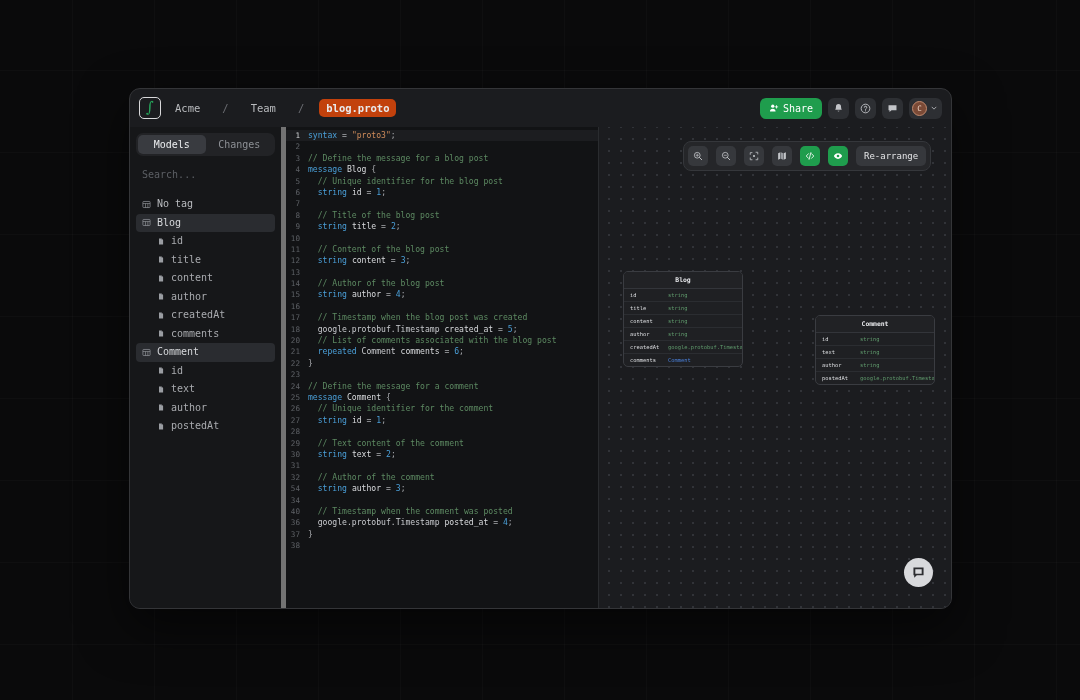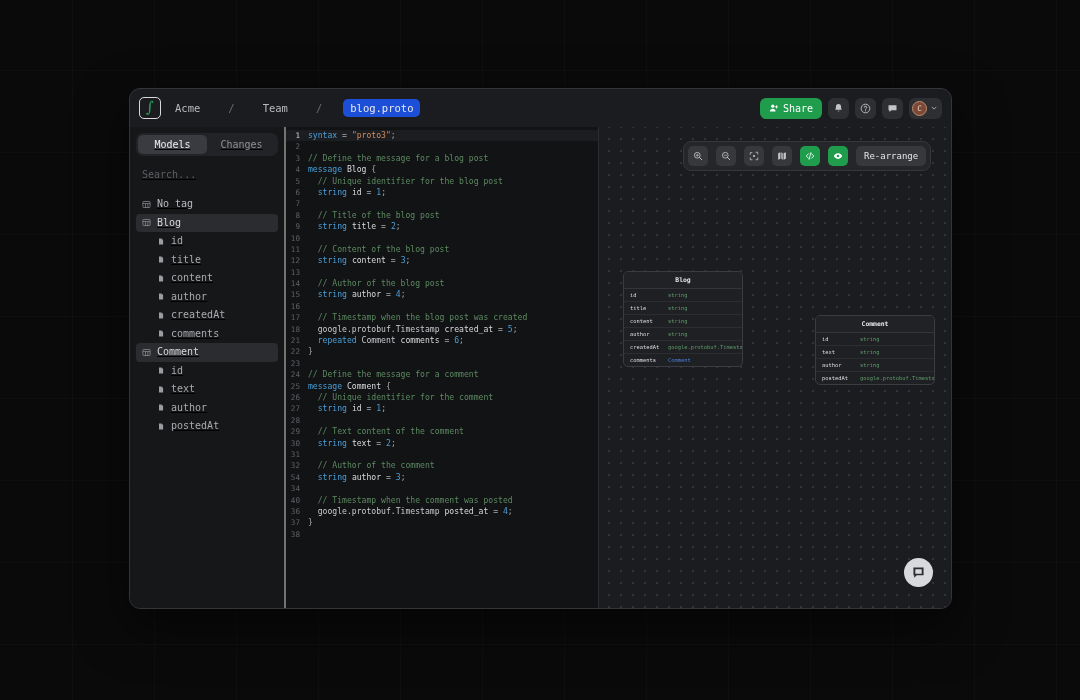--- a/index.html
+++ b/index.html
@@ -62,31 +62,32 @@
     flex: none;
   }
   .logo-glyph {
     color: #26a65b;
     font-size: 15px;
     font-family: "DejaVu Serif", serif;
     line-height: 1;
     margin-top: -1px;
   }
 
-  .crumbs { display: flex; align-items: center; gap: 20px; }
+  .crumbs { display: flex; align-items: center; gap: 14px; }
   .crumb {
     padding: 3px 7px;
     border-radius: 5px;
     font-size: 10.5px;
     color: #b9bbbe;
     white-space: nowrap;
   }
   .crumb.active {
-    background: #1d4ed8;
+    background: #c2410c;
     color: #e9eaec;
+    font-weight: bold;
   }
   .crumb-sep { color: #6b6d72; font-size: 10.5px; padding: 0 1px; }
 
   .topbar-right {
     margin-left: auto;
     display: flex; align-items: center; gap: 6px;
   }
 
   #share-button {
     background: #1f9d4d;
@@ -130,25 +131,24 @@
   }
 
   
   #app-body { flex: 1; display: flex; min-height: 0; }
 
   
   #sidebar {
     width: 156px;
     flex: none;
     background: #161719;
-    border-right: 2px solid #737373;
+    border-right: 5px solid #737373;
     display: flex;
     flex-direction: column;
     padding: 6px 6px 0 6px;
-    text-decoration: underline;
   }
 
   #tabs {
     display: flex;
     background: #222326;
     border-radius: 7px;
     padding: 2px;
     margin-bottom: 10px;
   }
   .tab {
@@ -491,20 +491,21 @@
         <div class="code-line"><span class="ln">9</span><span class="code-src"><span class="t-punc">  </span><span class="t-kw">string</span><span class="t-punc"> </span><span class="t-name">title</span><span class="t-punc"> = </span><span class="t-num">2</span><span class="t-punc">;</span></span></div>
         <div class="code-line"><span class="ln">10</span><span class="code-src"></span></div>
         <div class="code-line"><span class="ln">11</span><span class="code-src"><span class="t-cmt">  // Content of the blog post</span></span></div>
         <div class="code-line"><span class="ln">12</span><span class="code-src"><span class="t-punc">  </span><span class="t-kw">string</span><span class="t-punc"> </span><span class="t-name">content</span><span class="t-punc"> = </span><span class="t-num">3</span><span class="t-punc">;</span></span></div>
         <div class="code-line"><span class="ln">13</span><span class="code-src"></span></div>
         <div class="code-line"><span class="ln">14</span><span class="code-src"><span class="t-cmt">  // Author of the blog post</span></span></div>
         <div class="code-line"><span class="ln">15</span><span class="code-src"><span class="t-punc">  </span><span class="t-kw">string</span><span class="t-punc"> </span><span class="t-name">author</span><span class="t-punc"> = </span><span class="t-num">4</span><span class="t-punc">;</span></span></div>
         <div class="code-line"><span class="ln">16</span><span class="code-src"></span></div>
         <div class="code-line"><span class="ln">17</span><span class="code-src"><span class="t-cmt">  // Timestamp when the blog post was created</span></span></div>
         <div class="code-line"><span class="ln">18</span><span class="code-src"><span class="t-punc">  </span><span class="t-type">google.protobuf.Timestamp</span><span class="t-punc"> </span><span class="t-name">created_at</span><span class="t-punc"> = </span><span class="t-num">5</span><span class="t-punc">;</span></span></div>
+        <div class="code-line"><span class="ln">20</span><span class="code-src"><span class="t-cmt">  // List of comments associated with the blog post</span></span></div>
         <div class="code-line"><span class="ln">21</span><span class="code-src"><span class="t-punc">  </span><span class="t-kw">repeated</span><span class="t-punc"> </span><span class="t-type">Comment</span><span class="t-punc"> </span><span class="t-name">comments</span><span class="t-punc"> = </span><span class="t-num">6</span><span class="t-punc">;</span></span></div>
         <div class="code-line"><span class="ln">22</span><span class="code-src"><span class="t-punc">}</span></span></div>
         <div class="code-line"><span class="ln">23</span><span class="code-src"></span></div>
         <div class="code-line"><span class="ln">24</span><span class="code-src"><span class="t-cmt">// Define the message for a comment</span></span></div>
         <div class="code-line"><span class="ln">25</span><span class="code-src"><span class="t-kw">message</span><span class="t-punc"> </span><span class="t-name">Comment</span><span class="t-punc"> {</span></span></div>
         <div class="code-line"><span class="ln">26</span><span class="code-src"><span class="t-cmt">  // Unique identifier for the comment</span></span></div>
         <div class="code-line"><span class="ln">27</span><span class="code-src"><span class="t-punc">  </span><span class="t-kw">string</span><span class="t-punc"> </span><span class="t-name">id</span><span class="t-punc"> = </span><span class="t-num">1</span><span class="t-punc">;</span></span></div>
         <div class="code-line"><span class="ln">28</span><span class="code-src"></span></div>
         <div class="code-line"><span class="ln">29</span><span class="code-src"><span class="t-cmt">  // Text content of the comment</span></span></div>
         <div class="code-line"><span class="ln">30</span><span class="code-src"><span class="t-punc">  </span><span class="t-kw">string</span><span class="t-punc"> </span><span class="t-name">text</span><span class="t-punc"> = </span><span class="t-num">2</span><span class="t-punc">;</span></span></div>

